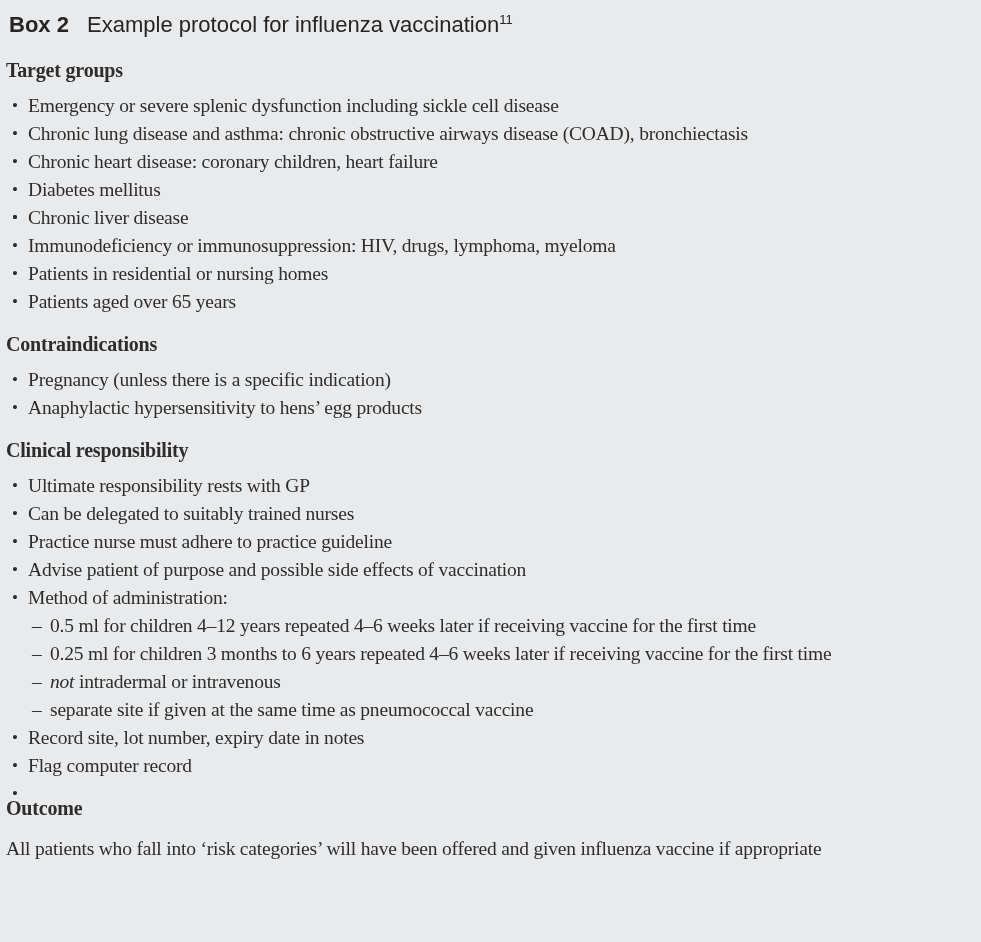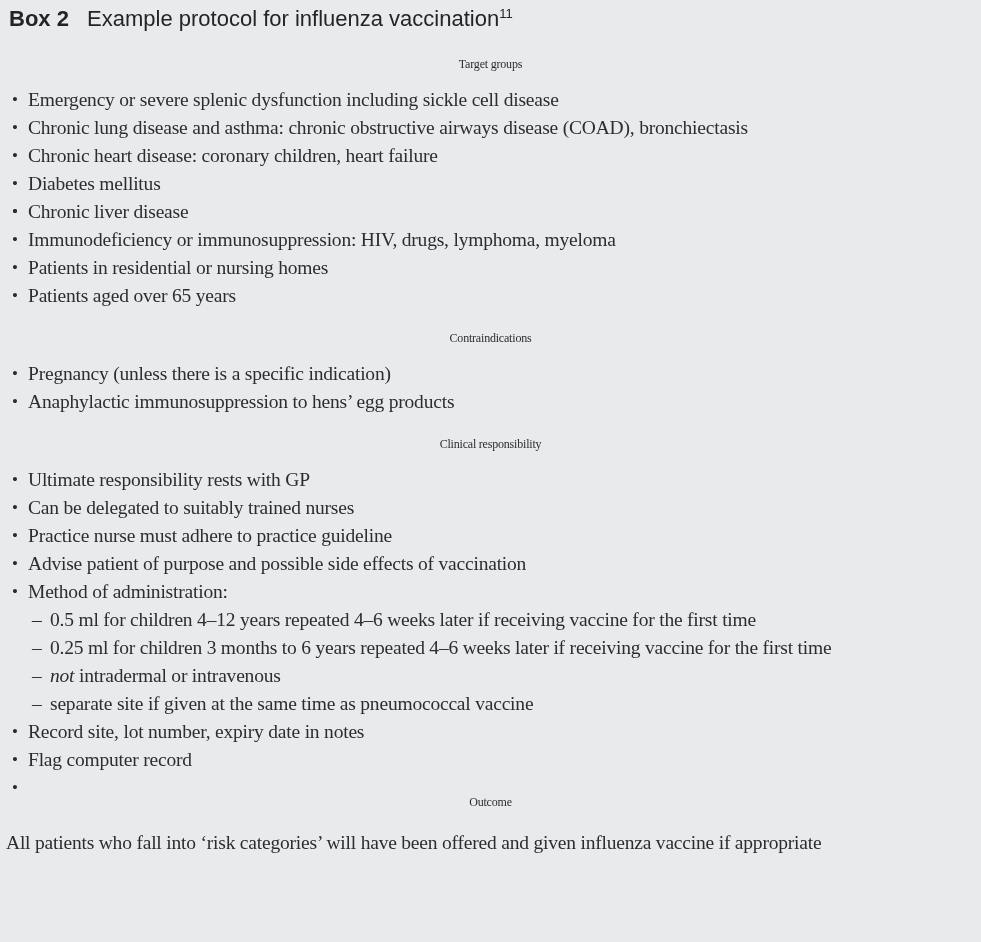--- a/index.html
+++ b/index.html
@@ -10,42 +10,41 @@
   }
   body {
     background: #e8eaec;
     color: #2d2d2d;
     font-family: "Liberation Serif", serif;
     font-size: 19.5px;
     letter-spacing: -0.2px;
   }
   .box {
     width: 981px; height: 942px;
-    padding: 0 6px 10px 6px;
+    padding: 6px 6px 10px 6px;
   }
   header.box-header {
     font-family: "Liberation Sans", sans-serif;
     font-size: 22px;
     color: #242424;
     padding: 4px 0 2px 3px;
     letter-spacing: 0;
     line-height: 30px;
     white-space: nowrap;
   }
   .box-label { font-weight: 700; margin-right: 12px; }
   .box-title { font-weight: 400; }
   header sup { font-size: 13px; vertical-align: super; line-height: 0; }
 
   h3.sec-heading {
-    font-size: 12px;
-    font-weight: 400;
+    font-size: 20px;
+    font-weight: 700;
     margin: 15px 0 9px 0;
     line-height: 26px;
     letter-spacing: -0.2px;
-    text-align: center;
   }
   ul.bullets {
     list-style: none;
     margin: 0; padding: 0;
   }
   ul.bullets > li {
     position: relative;
     padding-left: 22px;
     line-height: 28px;
     white-space: nowrap;
@@ -95,21 +94,21 @@
           <li><span class="marker">•</span><span class="txt">Chronic liver disease</span></li>
           <li><span class="marker">•</span><span class="txt">Immunodeficiency or immunosuppression: HIV, drugs, lymphoma, myeloma</span></li>
           <li><span class="marker">•</span><span class="txt">Patients in residential or nursing homes</span></li>
           <li><span class="marker">•</span><span class="txt">Patients aged over 65 years</span></li>
         </ul>
       </section>
       <section>
         <h3 class="sec-heading">Contraindications</h3>
         <ul class="bullets">
           <li><span class="marker">•</span><span class="txt">Pregnancy (unless there is a specific indication)</span></li>
-          <li><span class="marker">•</span><span class="txt">Anaphylactic immunosuppression to hens’ egg products</span></li>
+          <li><span class="marker">•</span><span class="txt">Anaphylactic hypersensitivity to hens’ egg products</span></li>
         </ul>
       </section>
       <section>
         <h3 class="sec-heading">Clinical responsibility</h3>
         <ul class="bullets">
           <li><span class="marker">•</span><span class="txt">Ultimate responsibility rests with GP</span></li>
           <li><span class="marker">•</span><span class="txt">Can be delegated to suitably trained nurses</span></li>
           <li><span class="marker">•</span><span class="txt">Practice nurse must adhere to practice guideline</span></li>
           <li><span class="marker">•</span><span class="txt">Advise patient of purpose and possible side effects of vaccination</span></li>
           <li><span class="marker">•</span><span class="txt">Method of administration:</span><ul class="subitems">

